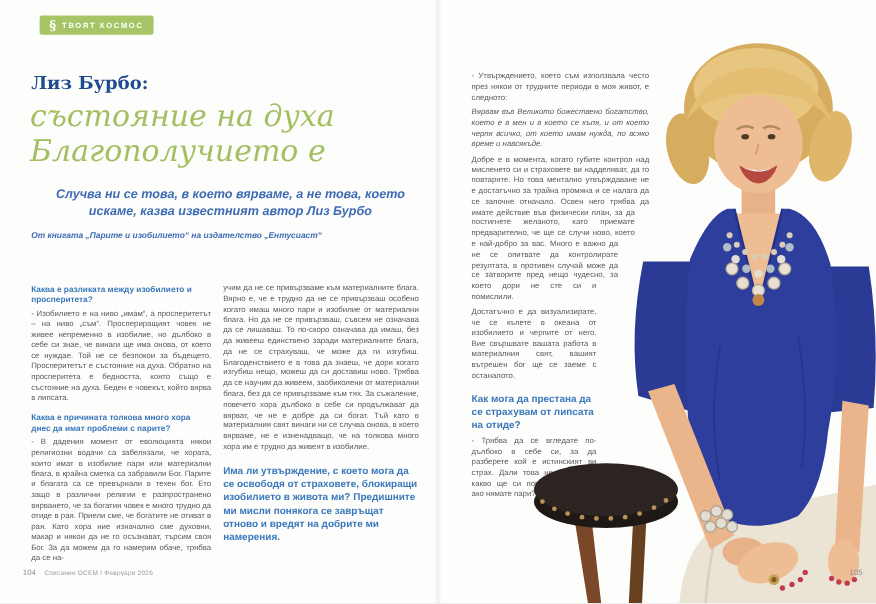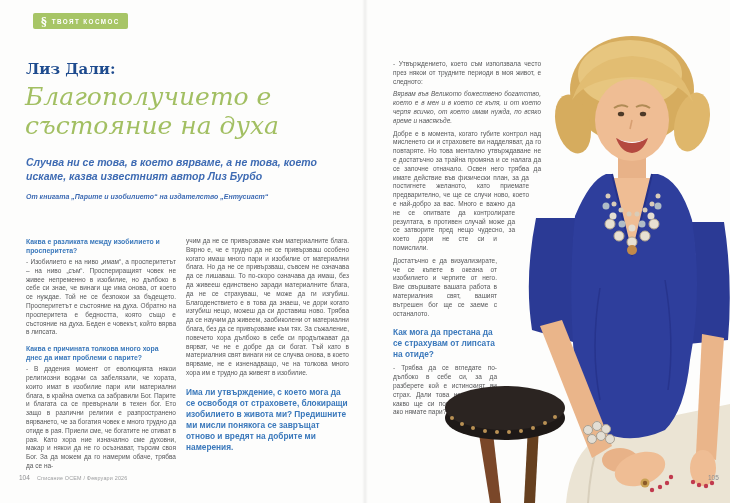--- a/index.html
+++ b/index.html
@@ -13,21 +13,21 @@
          background:#a7c566;color:#ffffff;padding:0 8px;border-radius:2px;}
   .badge .glyph{font-family:"DejaVu Serif",serif;font-size:11px;line-height:11px;font-weight:bold;}
   .badge .lbl{font-size:6.3px;font-weight:bold;letter-spacing:1.4px;}
 
   
   .kicker{position:absolute;left:26px;top:60px;font-family:"DejaVu Serif",serif;font-weight:bold;
           font-size:15px;color:#1e4b8e;}
   .main-title{position:absolute;left:25px;top:82px;font-family:"DejaVu Serif",serif;font-style:italic;
           font-size:25px;line-height:29px;color:#a2bf62;}
   .subtitle{position:absolute;left:26px;top:156px;width:332px;font-style:italic;font-weight:bold;
-          font-size:10.5px;line-height:13.5px;color:#3e6bb3;}
+          font-size:10.5px;line-height:13.5px;color:#3e6bb3;text-align:center;}
   .credit{position:absolute;left:26px;top:193px;font-style:italic;font-weight:bold;
           font-size:7px;color:#3e6bb3;}
 
   
   .col{position:absolute;font-size:6.5px;line-height:8.8px;text-align:justify;}
   .col-1{left:26px;top:237px;width:150px;}
   .col-2{left:186px;top:237px;width:163px;}
   .col-r{left:393px;top:60px;width:148px;}
   .q{color:#3a78bb;font-weight:bold;font-size:6.9px;line-height:9px;margin:0 0 3px;text-align:left;}
   .q.mt{margin-top:7px;}
@@ -48,24 +48,24 @@
 </head>
 <body>
 
 <div class="spread">
 
   <div class="badge">
     <span class="glyph">§</span>
     <span class="lbl">ТВОЯТ КОСМОС</span>
   </div>
 
-  <div class="kicker">Лиз Дали:</div>
+  <div class="kicker">Лиз Бурбо:</div>
   <div class="main-title">
+    <div>състояние на духа</div>
     <div>Благополучието е</div>
-    <div>състояние на духа</div>
   </div>
   <div class="subtitle">Случва ни се това, в което вярваме, а не това, което искаме, казва известният автор Лиз Бурбо</div>
   <div class="credit">От книгата „Парите и изобилието“ на издателство „Ентусиаст“</div>
 
   <div class="col col-1">
     <div class="q">Каква е разликата между изобилието и просперитета?</div>
     <div class="p">- Изобилието е на ниво „имам“, а просперитетът – на ниво „съм“. Проспериращият човек не живее непременно в изобилие, но дълбоко в себе си знае, че винаги ще има онова, от което се нуждае. Той не се безпокои за бъдещето. Просперитетът е състояние на духа. Обратно на просперитета е бедността, която също е състояние на духа. Беден е човекът, който вярва в липсата.</div>
     <div class="q mt">Каква е причината толкова много хора днес да имат проблеми с парите?</div>
     <div class="p">- В дадения момент от еволюцията някои религиозни водачи са забелязали, че хората, които имат в изобилие пари или материални блага, в крайна сметка са забравили Бог. Парите и благата са се превърнали в техен бог. Ето защо в различни религии е разпространено вярването, че за богатия човек е много трудно да отиде в рая. Приели сме, че богатите не отиват в рая. Като хора ние изначално сме духовни, макар и някои да не го осъзнават, търсим своя Бог. За да можем да го намерим обаче, трябва да се на-</div>
   </div>

